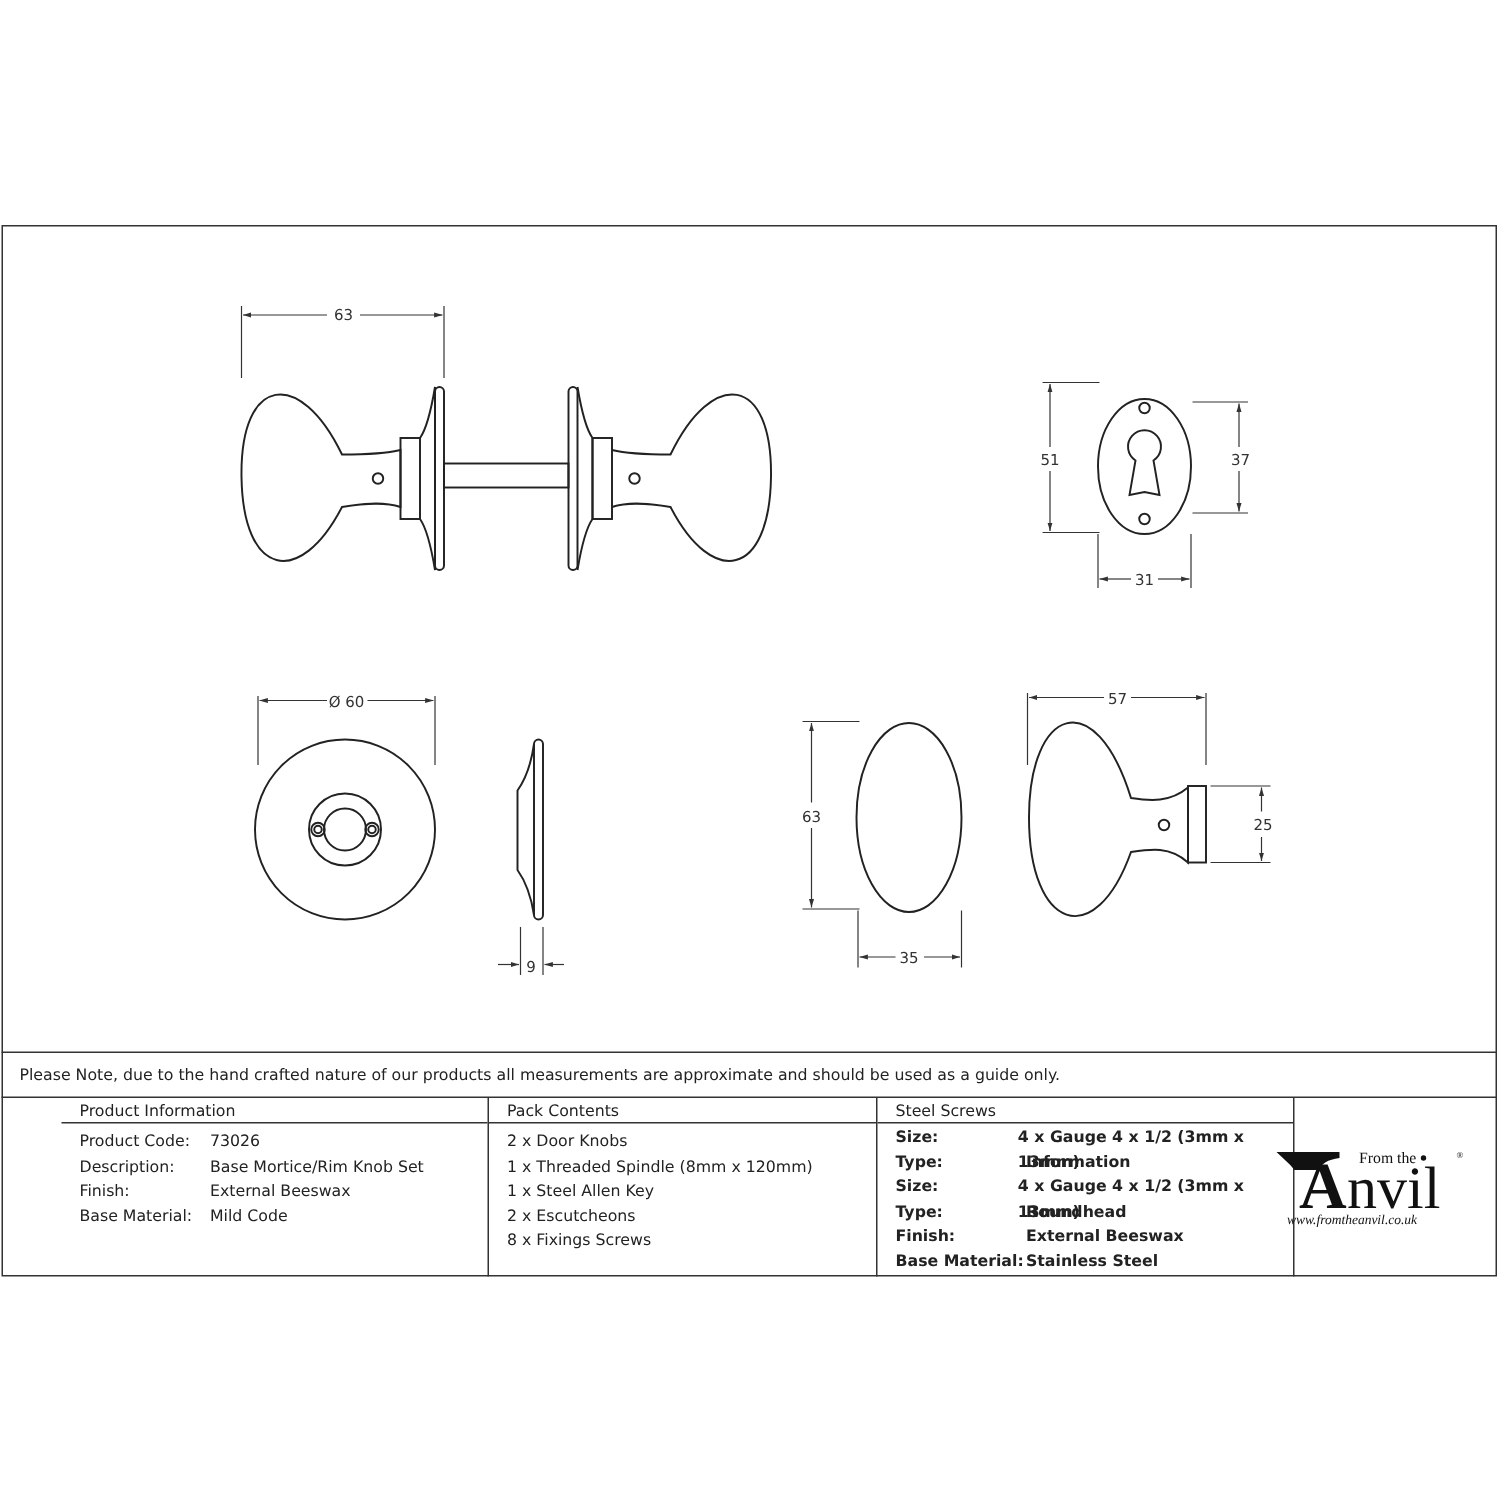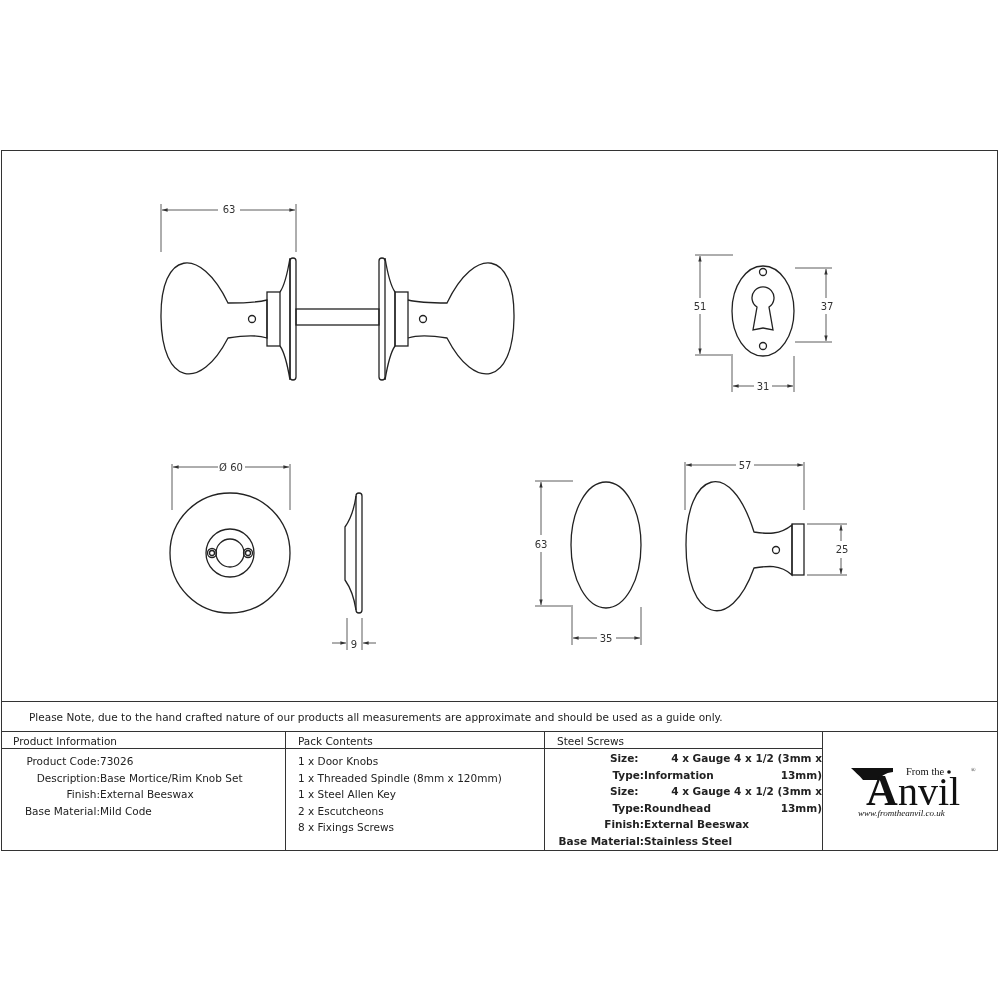--- a/index.html
+++ b/index.html
@@ -1,25 +1,25 @@
 <!DOCTYPE html>
 <html><head>
 <meta charset="utf-8">
 <style>
   html, body { margin:0; padding:0; background:#ffffff; }
   body { width:1000px; height:1000px; position:relative; overflow:hidden; font-family:"DejaVu Sans", sans-serif; color:#222; }
   .sheet { position:absolute; left:1px; top:150px; width:997px; height:701px; border:1.5px solid #333; box-sizing:border-box; }
   .drawing { position:absolute; left:0; top:0; width:1000px; height:1000px; }
   .dimtext { font-family:"DejaVu Sans", sans-serif; font-size:10px; fill:#333; }
-  .note-row { position:absolute; left:1px; top:701px; width:997px; height:30px; border-top:1.5px solid #333; box-sizing:border-box; font-size:10.5px; padding:9px 0 0 28px; }
+  .note-row { position:absolute; left:1px; top:701px; width:997px; height:30px; border-top:1.5px solid #333; box-sizing:border-box; font-size:10.5px; padding:9px 0 0 12px; }
   .table { position:absolute; left:1px; top:731px; width:997px; height:120px; border-top:1.5px solid #333; box-sizing:border-box; }
-  .col { position:absolute; top:0; height:100%; box-sizing:border-box; border-right:1px solid #333; font-size:10.5px; }
+  .col { position:absolute; top:0; height:100%; box-sizing:border-box; border-right:1px solid #333; font-size:10.5px;margin-left:40px; }
   .col .head { height:17px; border-bottom:1px solid #333; padding:3px 0 0 12px; box-sizing:border-box; }
   .col .body { padding:4px 0 0 12px; }
-  .kv { display:flex; height:16.5px; line-height:16.5px;text-align:right; }
+  .kv { display:flex; height:16.5px; line-height:16.5px; }
   .kv .k { width:87px; }
   .list-item { height:16.5px; line-height:16.5px; }
   .logo { position:absolute; left:822px; top:0; width:175px; height:100%; }
 </style>
 </head>
 <body>
 
 <div class="sheet"></div>
 
 <svg class="drawing" viewBox="0 0 1000 1000" xmlns="http://www.w3.org/2000/svg">
@@ -155,21 +155,21 @@
         </div>
       <div class="kv">
           <span class="k">Base Material:</span>
           <span>Mild Code</span>
         </div>
     </div>
   </div>
   <div class="col" style="left:285px;width:259px;">
     <div class="head">Pack Contents</div>
     <div class="body">
-      <div class="list-item">1 x Door Knobs</div>
+      <div class="list-item">2 x Door Knobs</div>
       <div class="list-item">1 x Threaded Spindle (8mm x 120mm)</div>
       <div class="list-item">1 x Steel Allen Key</div>
       <div class="list-item">2 x Escutcheons</div>
       <div class="list-item">8 x Fixings Screws</div>
     </div>
   </div>
   <div class="col" style="left:544px;width:278px;">
     <div class="head">Steel Screws</div>
     <div class="body" style="padding-top:1px;font-weight:bold;">
       <div class="kv">

